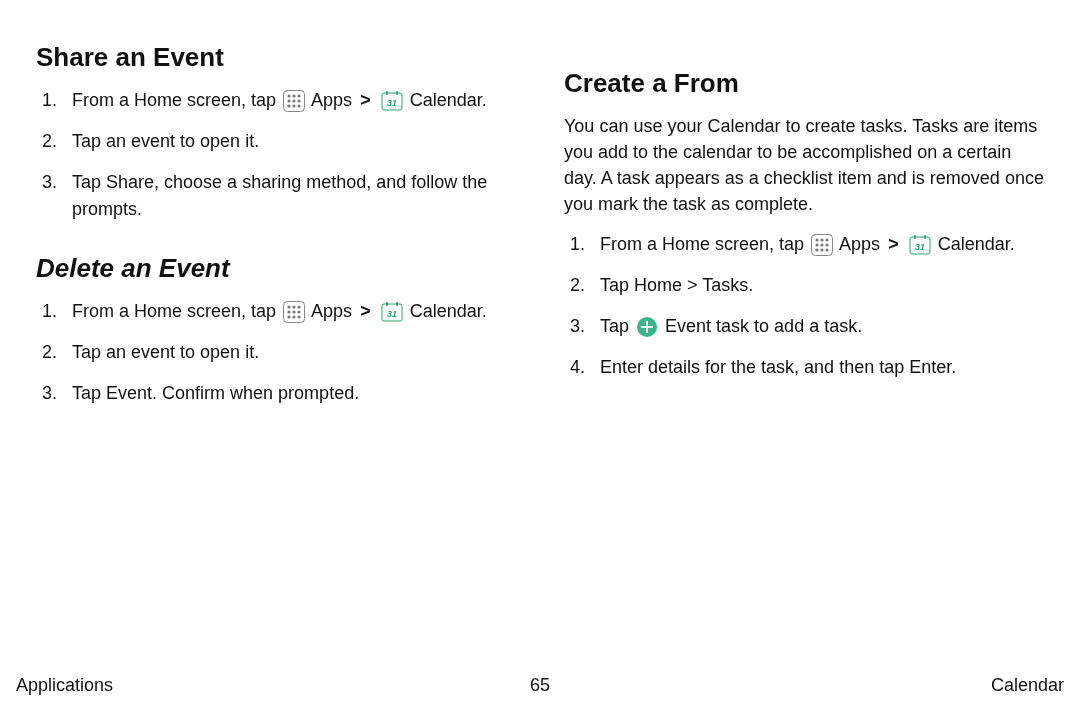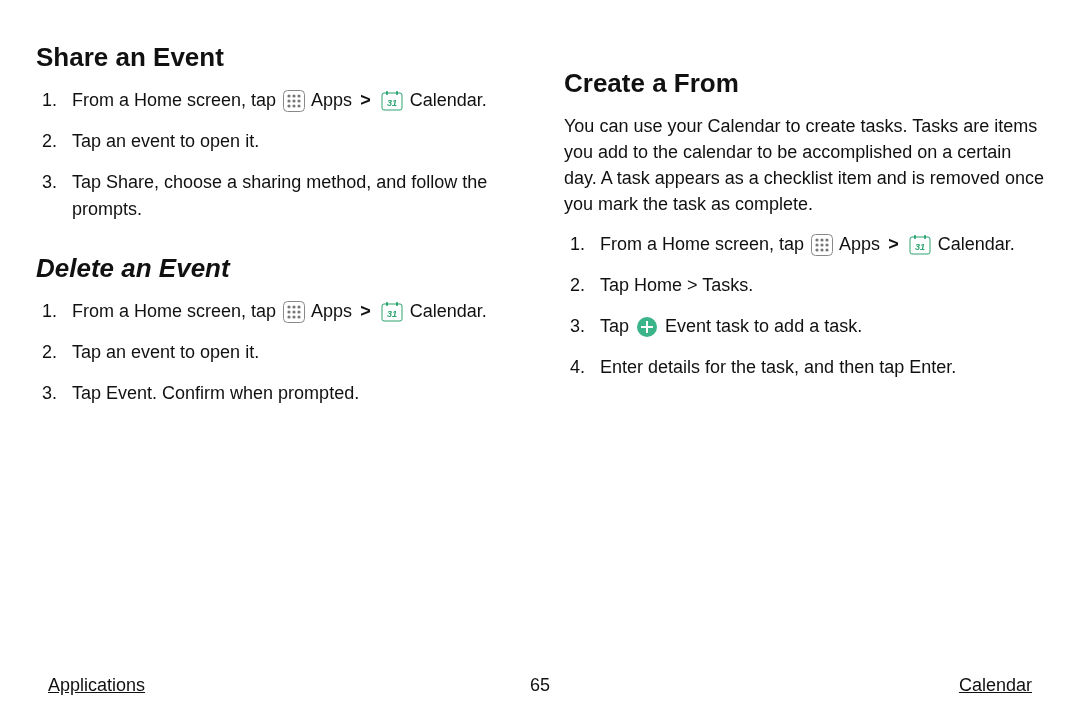--- a/index.html
+++ b/index.html
@@ -61,23 +61,22 @@
   .icon svg { display: block; }
   .chev {
     font-weight: 700;
     margin: 0 3px;
   }
   .footer {
     position: absolute;
     left: 0; right: 0; bottom: 24px;
     display: flex;
     justify-content: space-between;
-    padding: 0 48px;
+    padding: 0 16px;
     font-size: 18px;
-    text-decoration: underline;
   }
   .footer .center { position: absolute; left: 50%; transform: translateX(-50%); }
 </style>
 </head>
 <body>
 
 <div class="page">
 
   <div class="col">
 

